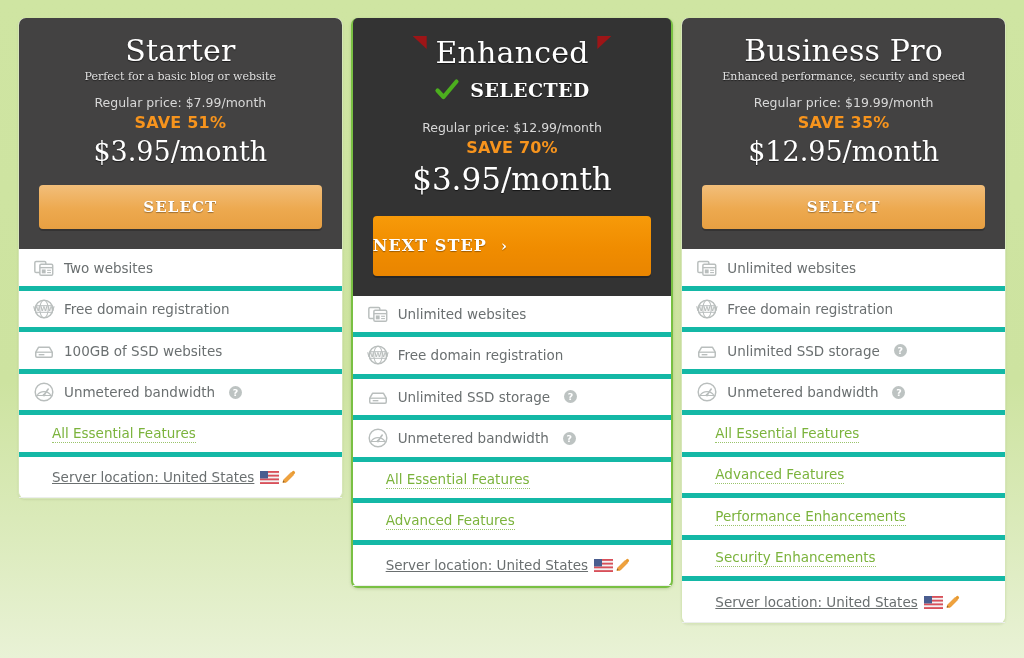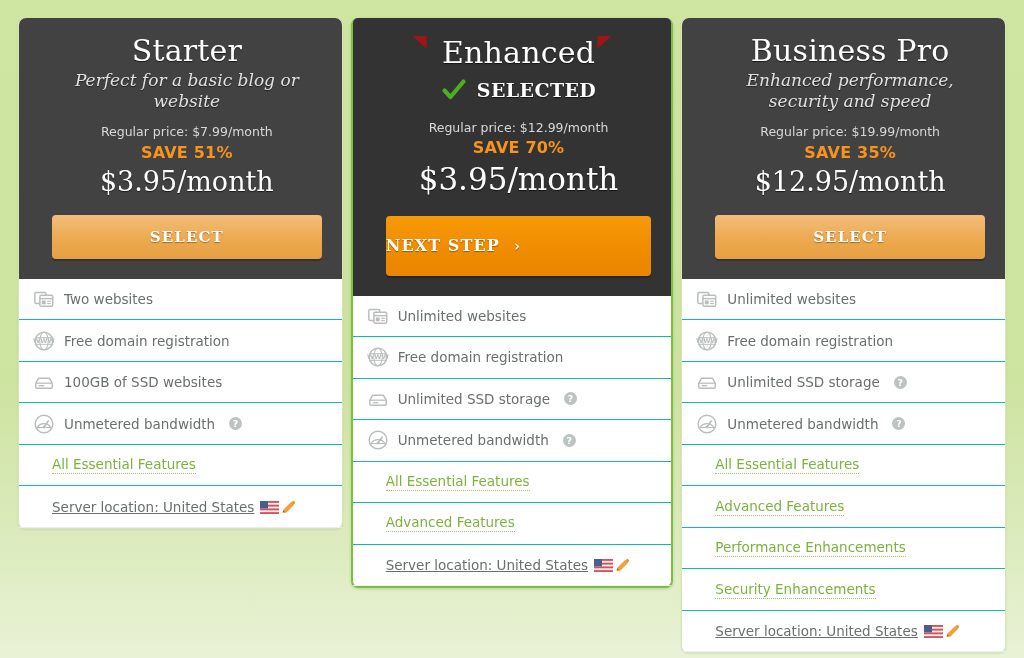--- a/index.html
+++ b/index.html
@@ -82,21 +82,21 @@
     z-index: 4;
     pointer-events: none;
   }
   .ribbon-tail.left  { left: 60px;  clip-path: polygon(0 0, 100% 0, 100% 100%); }
   .ribbon-tail.right { right: 60px; clip-path: polygon(0 0, 100% 0, 0 100%); }
 
   
   .plan-head {
     background: #434242;
     border-radius: 7px 7px 0 0;
-    padding: 16px 20px 20px 33px;
+    padding: 16px 20px 20px 20px;
     text-align: center;
     position: relative;
     z-index: 2;
   }
   .featured .plan-head {
     background: #333333;
     border-radius: 5px 5px 0 0;
     padding-top: 18px;
   }
 
@@ -106,26 +106,25 @@
     color: #ffffff;
     font-weight: normal;
     line-height: 1.12;
     text-shadow: 0 1px 1px rgba(0,0,0,0.6);
     letter-spacing: .2px;
   }
   .featured .plan-name { font-size: 30px; }
 
   .plan-tagline {
     font-family: "DejaVu Serif", serif;
-    font-size: 17px;
+    font-size: 11px;
     color: #e2e2e2;
     line-height: 1.28;
     margin-top: 2px;
     text-shadow: 0 1px 1px rgba(0,0,0,0.55);
-    font-style: italic;
   }
 
   
   .selected-row {
     display: flex;
     align-items: center;
     justify-content: center;
     gap: 10px;
     margin-top: 5px;
     height: 30px;
@@ -197,21 +196,21 @@
   }
   .chev { font-size: 15px; font-weight: bold; }
 
   
   .features { list-style: none; }
   .feature {
     display: flex;
     align-items: center;
     height: 41.5px;
     padding: 0 14px;
-    border-bottom: 1px solid #14b8a6;
+    border-bottom: 5px solid #14b8a6;
     font-size: 13.5px;
     color: #6a6f70;
     gap: 9px;
   }
   .featured .feature { height: 41.5px; }
   .feature:last-child { border-bottom: 1px solid #eceeed; text-decoration: underline; }
   .feature.indent { padding-left: 33px; }
 
   .f-icon { width: 22px; height: 22px; flex: 0 0 22px; display: block; }
   .f-text { white-space: nowrap; }

